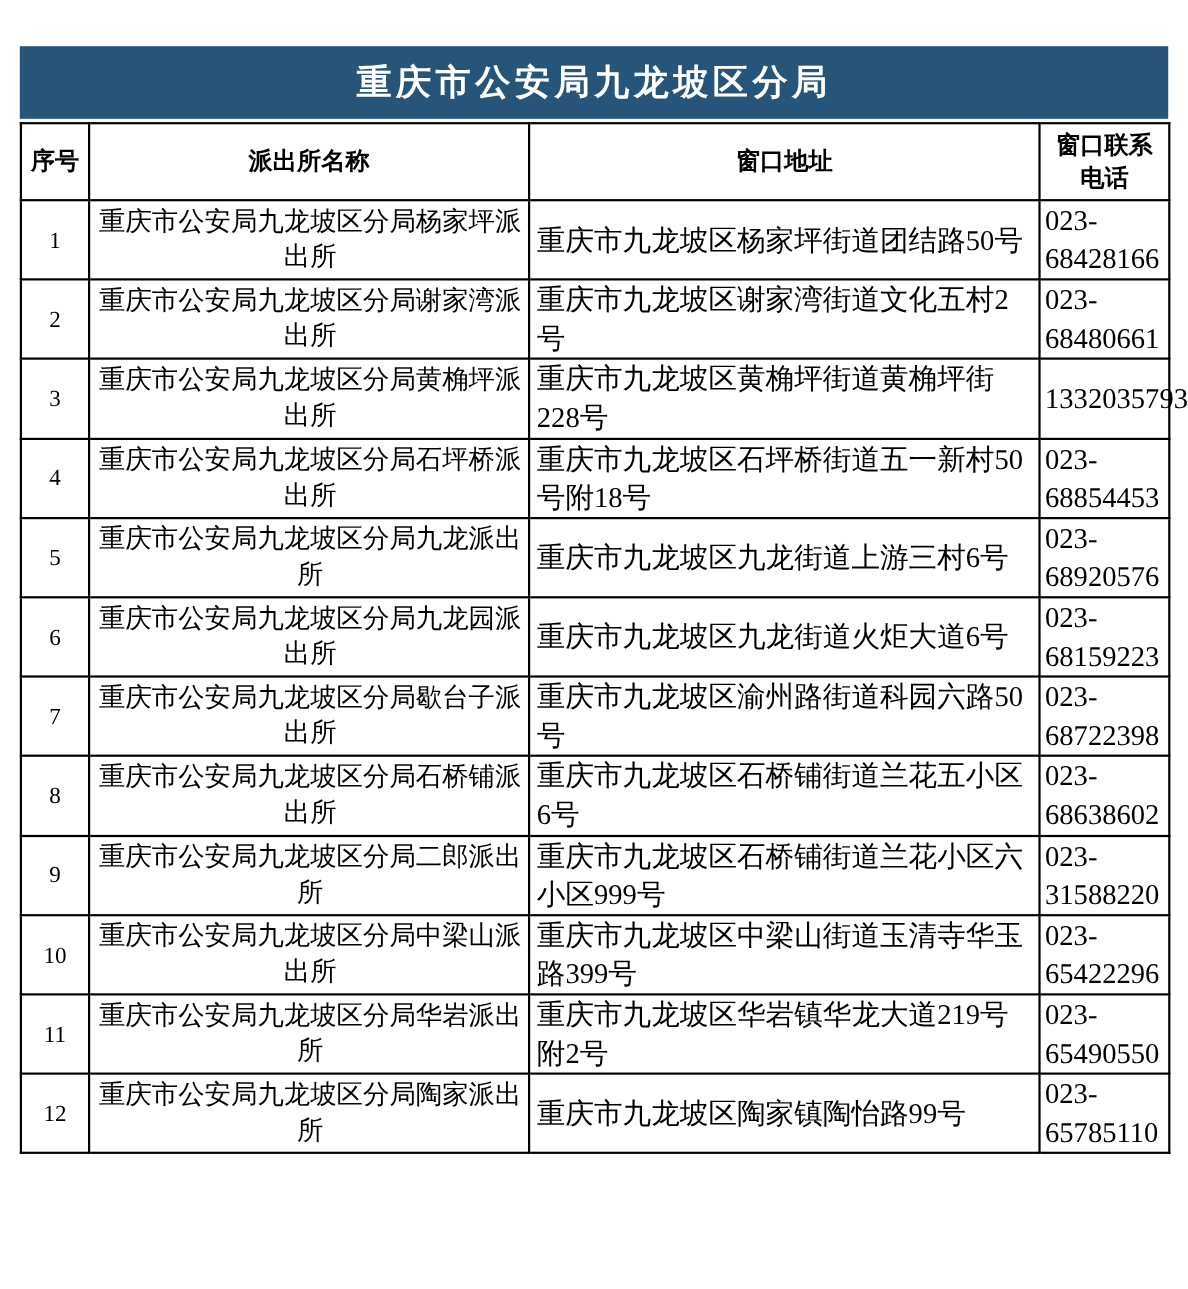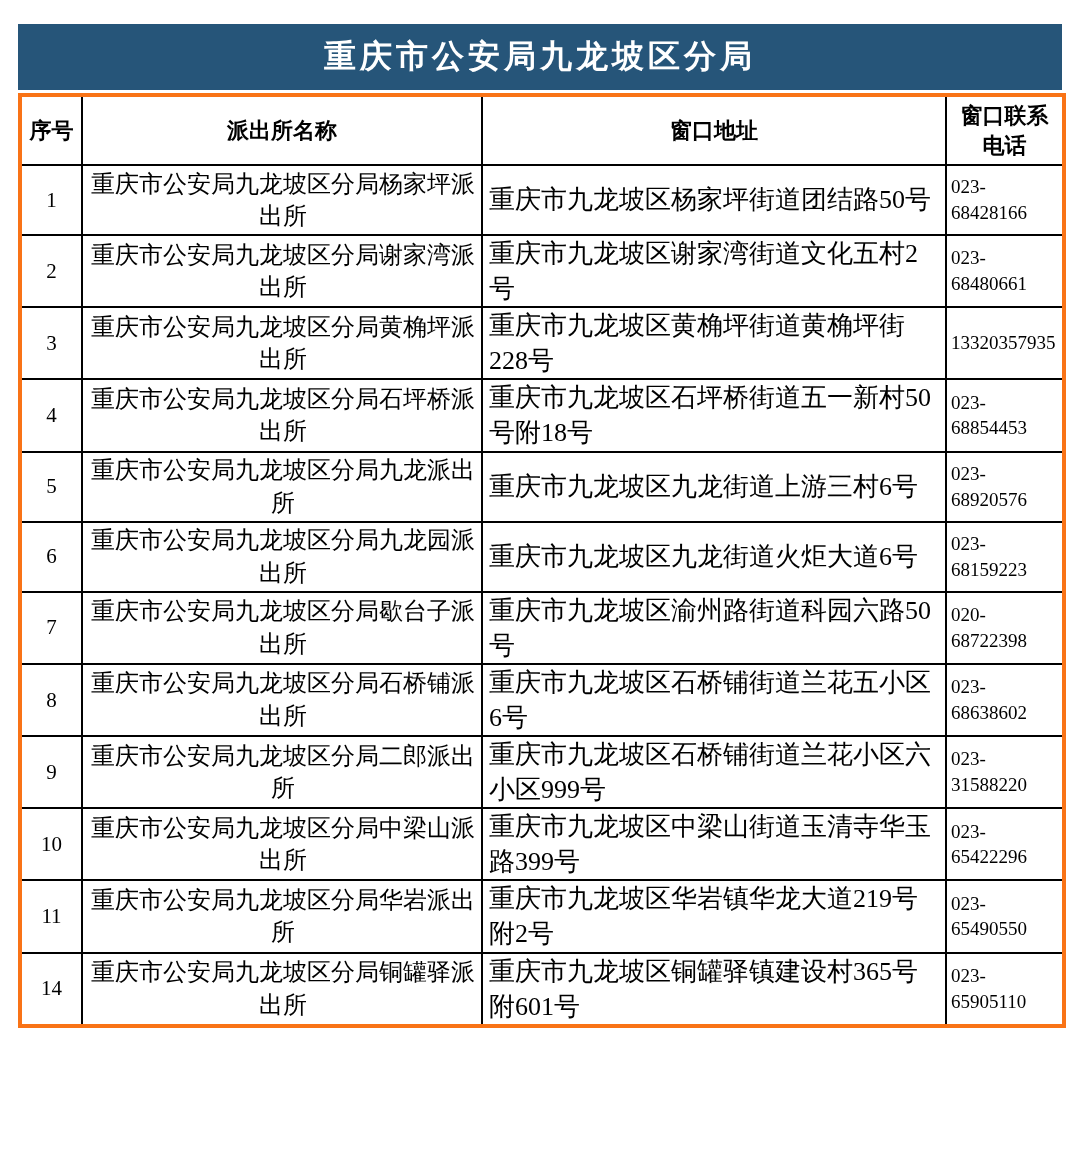--- a/index.html
+++ b/index.html
@@ -5,42 +5,42 @@
   * { margin: 0; padding: 0; box-sizing: border-box; }
   html, body { background: #ffffff; }
   body {
     width: 1080px;
     height: 1172px;
     font-family: "Liberation Serif", serif;
     color: #000000;
     overflow: hidden;
   }
   .page {
-    padding: 24px 18px 0 18px;
+    padding: 42px 18px 0 18px;
   }
   .banner {
     height: 66px;
     background: #265579;
     display: flex;
     align-items: center;
     justify-content: center;
     margin-bottom: 3px;
   }
   .banner-title {
     color: #ffffff;
     font-size: 32px;
     font-weight: bold;
     letter-spacing: 4px;
     font-family: "Liberation Serif", serif;
   }
   table.directory {
     width: 1044px;
     border-collapse: collapse;
     table-layout: fixed;
-    border: 4px solid #f97316;
+    border: 1px solid #f97316;
   }
   table.directory th,
   table.directory td {
     border: 2px solid #000000;
     vertical-align: middle;
   }
   table.directory th {
     font-family: "Liberation Sans", sans-serif;
     font-weight: bold;
     font-size: 22px;
@@ -65,21 +65,21 @@
     font-size: 24px;
     padding: 0 3px 0 5px;
     text-align: center;
   }
   td.cell-addr {
     font-size: 26px;
     padding: 0 4px 0 6px;
     text-align: left;
   }
   td.cell-phone {
-    font-size: 19px;
+    font-size: 26px;
     padding: 0 2px 0 4px;
     text-align: left;
     font-family: "Liberation Serif", serif;
   }
 </style>
 </head>
 <body>
 
 <div class="page">
 
@@ -142,21 +142,21 @@
     <td class="cell-no">6</td>
     <td class="cell-name">重庆市公安局九龙坡区分局九龙园派出所</td>
     <td class="cell-addr">重庆市九龙坡区九龙街道火炬大道6号</td>
     <td class="cell-phone">023-68159223</td>
   </tr>
 
   <tr>
     <td class="cell-no">7</td>
     <td class="cell-name">重庆市公安局九龙坡区分局歇台子派出所</td>
     <td class="cell-addr">重庆市九龙坡区渝州路街道科园六路50号</td>
-    <td class="cell-phone">020-68722398</td>
+    <td class="cell-phone">023-68722398</td>
   </tr>
 
   <tr>
     <td class="cell-no">8</td>
     <td class="cell-name">重庆市公安局九龙坡区分局石桥铺派出所</td>
     <td class="cell-addr">重庆市九龙坡区石桥铺街道兰花五小区6号</td>
     <td class="cell-phone">023-68638602</td>
   </tr>
 
   <tr>
@@ -173,24 +173,24 @@
     <td class="cell-phone">023-65422296</td>
   </tr>
 
   <tr>
     <td class="cell-no">11</td>
     <td class="cell-name">重庆市公安局九龙坡区分局华岩派出所</td>
     <td class="cell-addr">重庆市九龙坡区华岩镇华龙大道219号附2号</td>
     <td class="cell-phone">023-65490550</td>
   </tr>
 
+  <tr>
+    <td class="cell-no">12</td>
+    <td class="cell-name">重庆市公安局九龙坡区分局陶家派出所</td>
+    <td class="cell-addr">重庆市九龙坡区陶家镇陶怡路99号</td>
+    <td class="cell-phone">023-65785110</td>
+  </tr>
 
 
-  <tr>
-    <td class="cell-no">14</td>
-    <td class="cell-name">重庆市公安局九龙坡区分局铜罐驿派出所</td>
-    <td class="cell-addr">重庆市九龙坡区铜罐驿镇建设村365号附601号</td>
-    <td class="cell-phone">023-65905110</td>
-  </tr>
 </tbody>
   </table>
 
 </div>
 
 </body></html>

